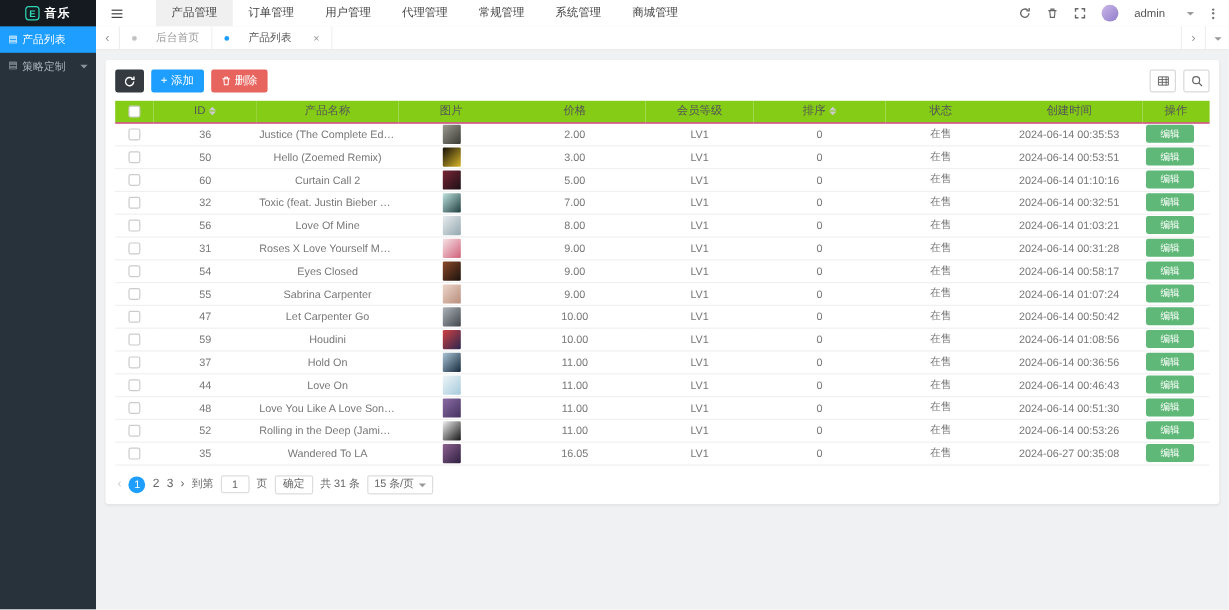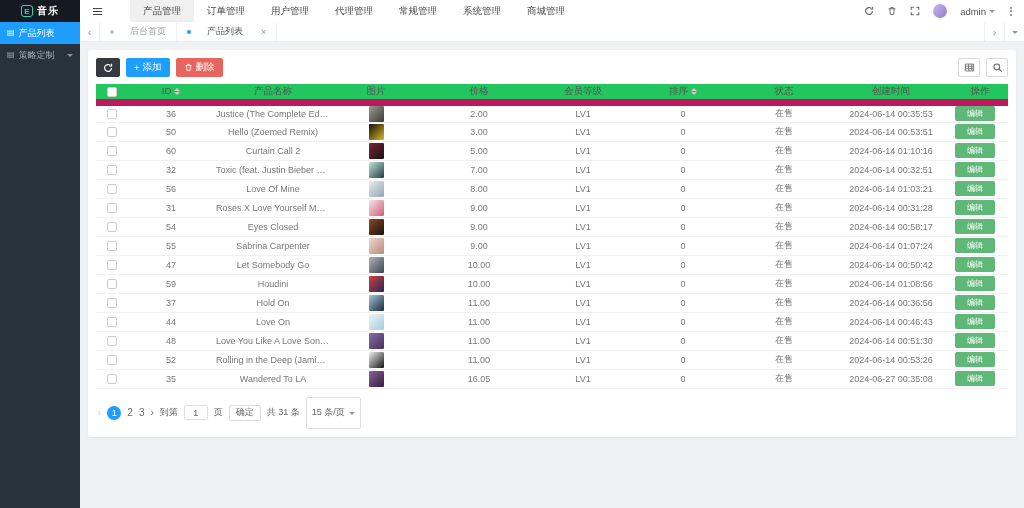--- a/index.html
+++ b/index.html
@@ -21,21 +21,21 @@
   .main{flex:1;display:flex;flex-direction:column;min-width:0;}
   .topbar{height:22px;background:#fff;display:flex;align-items:center;flex-shrink:0;}
   .hamburger{width:34px;height:100%;display:flex;flex-direction:column;gap:2px;align-items:center;justify-content:center;cursor:pointer;}
   .hamburger i{width:9px;height:1px;background:#444;}
   .topnav{display:flex;height:100%;padding-left:16px;}
   .nav-item{padding:0 13px;height:22px;line-height:22px;font-size:9.5px;color:#444;cursor:pointer;white-space:nowrap;}
   .nav-item.active{background:#f0f0f0;}
   .top-right{margin-left:auto;display:flex;align-items:center;gap:13px;padding-right:10px;color:#777;}
   .icon-btn{display:flex;cursor:pointer;color:#666;}
   .avatar{width:14px;height:14px;border-radius:50%;background:linear-gradient(135deg,#cbb8e8,#8f7cc9);cursor:pointer;}
-  .admin{display:flex;align-items:center;gap:3px;font-size:9.5px;color:#555;cursor:pointer;}
+  .admin{display:flex;align-items:center;gap:18px;font-size:9.5px;color:#555;cursor:pointer;}
   .caret-down{display:inline-block;width:0;height:0;border:3px solid transparent;border-top-color:#999;transform:translateY(2px);}
   .dots{display:flex;flex-direction:column;gap:1.5px;cursor:pointer;padding:2px;}
   .dots i{width:2px;height:2px;border-radius:50%;background:#777;}
 
   
   .tabbar{height:20px;background:#fff;border-bottom:1px solid #e8e8e8;display:flex;align-items:stretch;flex-shrink:0;}
   .tab-arrow{width:20px;display:flex;align-items:center;justify-content:center;color:#999;font-size:11px;cursor:pointer;}
   .tab-arrow.left{border-right:1px solid #eee;}
   .tab-arrow.right{margin-left:auto;border-left:1px solid #eee;}
   .tab-arrow.menu{border-left:1px solid #eee;}
@@ -52,41 +52,41 @@
   .toolbar{display:flex;align-items:center;gap:6px;margin-bottom:7px;}
   .btn{height:19px;display:inline-flex;align-items:center;gap:3px;border:none;border-radius:2px;color:#fff;font-size:9.5px;padding:0 8px;cursor:pointer;font-family:inherit;}
   .btn-refresh{background:#343a40;width:24px;justify-content:center;padding:0;}
   .btn-add{background:#1E9FFF;}
   .btn-del{background:#e8655f;}
   .tool-spacer{flex:1;}
   .tool-icon{width:22px;height:19px;border:1px solid #d9d9d9;border-radius:2px;background:#fff;display:inline-flex;align-items:center;justify-content:center;color:#666;cursor:pointer;}
 
   
   table{width:100%;border-collapse:collapse;table-layout:fixed;}
-  thead th{background:#22c55e;font-weight:normal;color:#555;font-size:9.5px;height:18px;border-bottom:7px solid #be185d;white-space:nowrap;}
+  thead th{background:#84cc16;font-weight:normal;color:#555;font-size:9.5px;height:18px;border-bottom:1px solid #be185d;white-space:nowrap;}
   tbody td{height:19px;text-align:center;font-size:9px;color:#777;border-bottom:1px solid #f0f0f0;overflow:hidden;white-space:nowrap;text-overflow:ellipsis;padding:0 2px;}
   .cb{display:inline-block;width:10px;height:10px;border:1px solid #ccc;border-radius:2px;background:#fff;vertical-align:middle;cursor:pointer;}
   .sort{display:inline-flex;flex-direction:column;margin-left:3px;vertical-align:middle;cursor:pointer;}
   .sort i{width:0;height:0;border:3px solid transparent;}
   .sort .up{border-bottom-color:#ccc;margin-bottom:1px;}
   .sort .dn{border-top-color:#ccc;}
   .thumb{display:inline-block;width:15px;height:16px;border-radius:1px;vertical-align:middle;}
   .btn-mini{border:none;border-radius:2px;color:#fff;font-size:8px;padding:2px 12px;cursor:pointer;font-family:inherit;margin:0 1px;}
   .btn-mini.green{background:#5FB878;}
   .btn-mini.red{background:#ec7b75;}
 
   
   .pager{display:flex;align-items:center;gap:6px;margin-top:8px;font-size:9px;color:#666;padding-left:2px;}
   .pages{display:flex;gap:6px;align-items:center;}
   .pg{cursor:pointer;color:#666;font-size:10px;}
   .pg.prev{color:#ccc;}
   .pg.num.cur{width:14px;height:14px;border-radius:50%;background:#1E9FFF;color:#fff;display:inline-flex;align-items:center;justify-content:center;font-size:9px;}
   .pg-input{width:24px;height:15px;border:1px solid #ddd;border-radius:2px;text-align:center;font-size:9px;color:#666;font-family:inherit;padding:0;}
   .pg-btn{height:16px;border:1px solid #ddd;background:#fff;border-radius:2px;font-size:9px;color:#666;padding:0 6px;cursor:pointer;font-family:inherit;}
-  .pg-select{display:inline-flex;align-items:center;gap:4px;border:1px solid #ddd;border-radius:2px;height:32px;padding:0 5px;cursor:pointer;}
+  .pg-select{display:inline-flex;align-items:center;gap:4px;border:1px solid #ddd;border-radius:2px;height:16px;padding:0 5px;cursor:pointer;}
 </style>
 </head>
 <body>
 
 <div class="app">
 
   <aside class="sidebar">
     <div class="logo">
       <span class="logo-badge">E</span>
       <span class="logo-title">音乐</span>
@@ -399,21 +399,21 @@
                 <td>2024-06-14 01:07:24</td>
                 <td>
                   <button class="btn-mini green">编辑</button>
                   <button class="btn-mini red">删除</button>
                 </td>
               </tr>
 
               <tr>
                 <td><span class="cb"></span></td>
                 <td>47</td>
-                <td>Let Somebody Go</td>
+                <td>Let Carpenter Go</td>
                 <td><span class="thumb" style="background: linear-gradient(135deg, rgb(174, 180, 186), rgb(65, 70, 75));"></span></td>
                 <td>10.00</td>
                 <td>LV1</td>
                 <td>0</td>
                 <td>在售</td>
                 <td>2024-06-14 00:50:42</td>
                 <td>
                   <button class="btn-mini green">编辑</button>
                   <button class="btn-mini red">删除</button>
                 </td>

